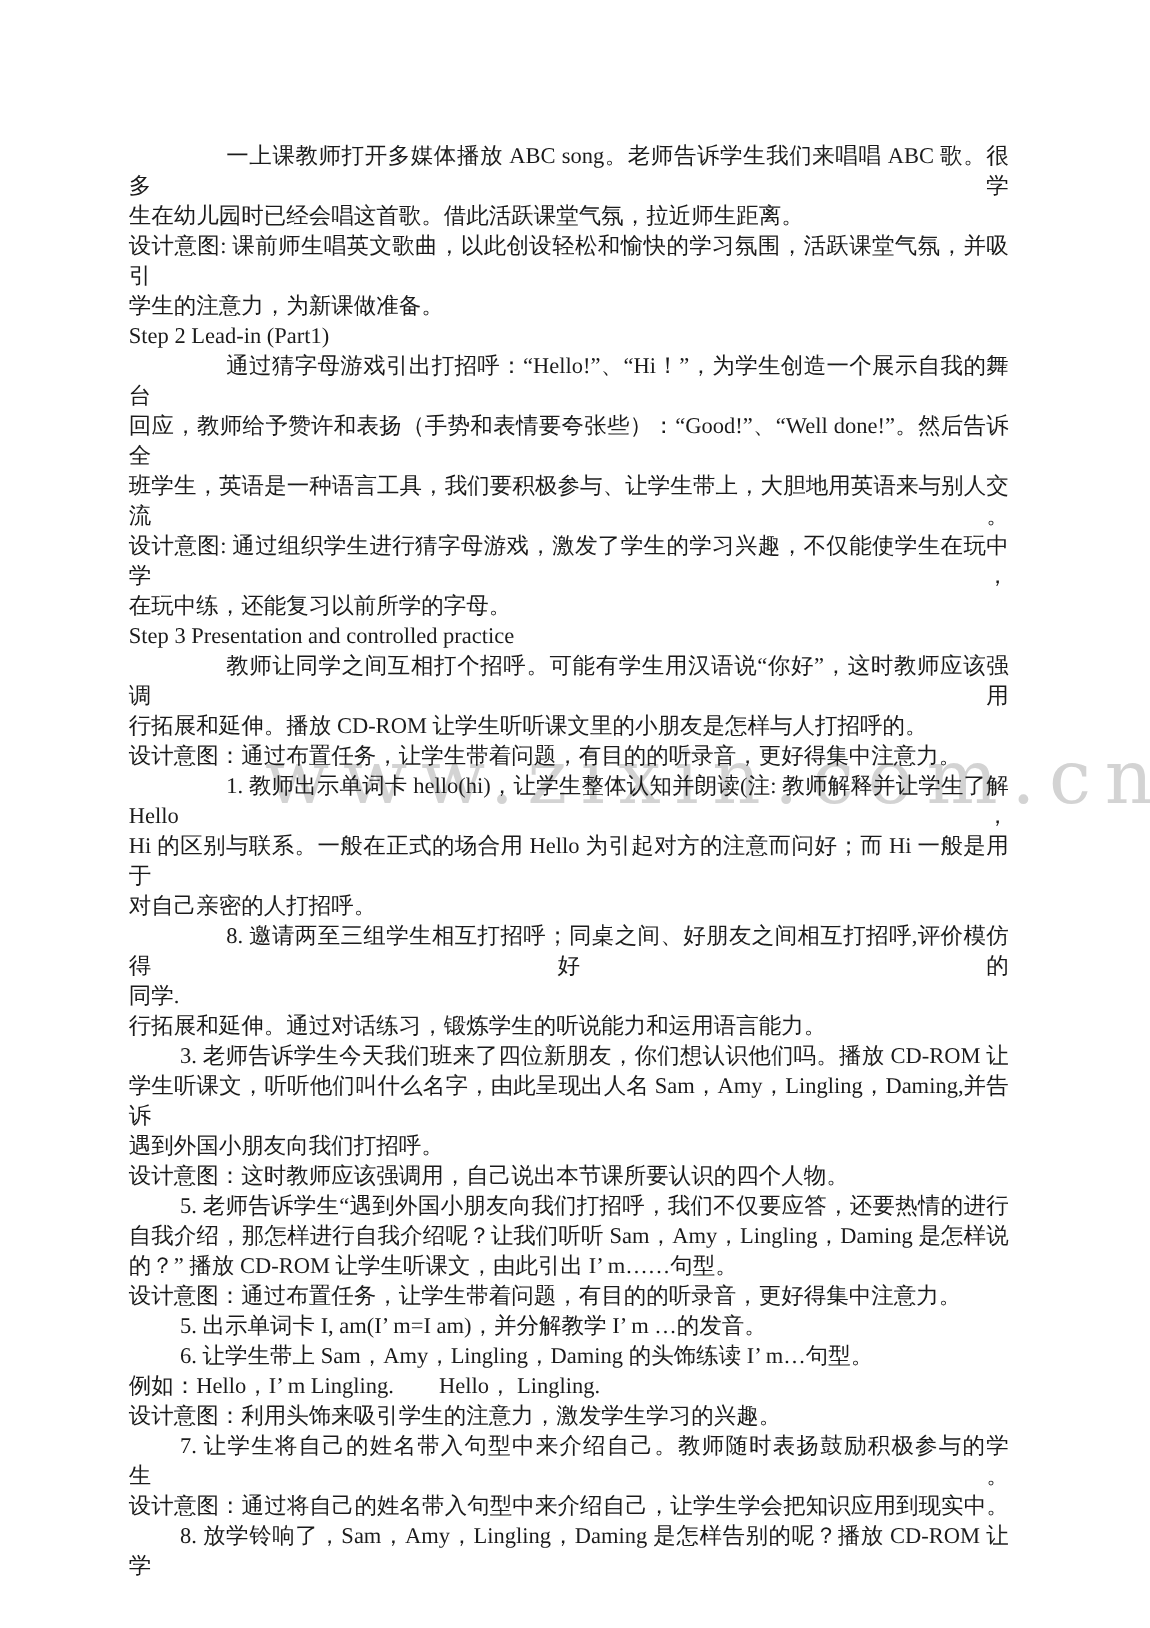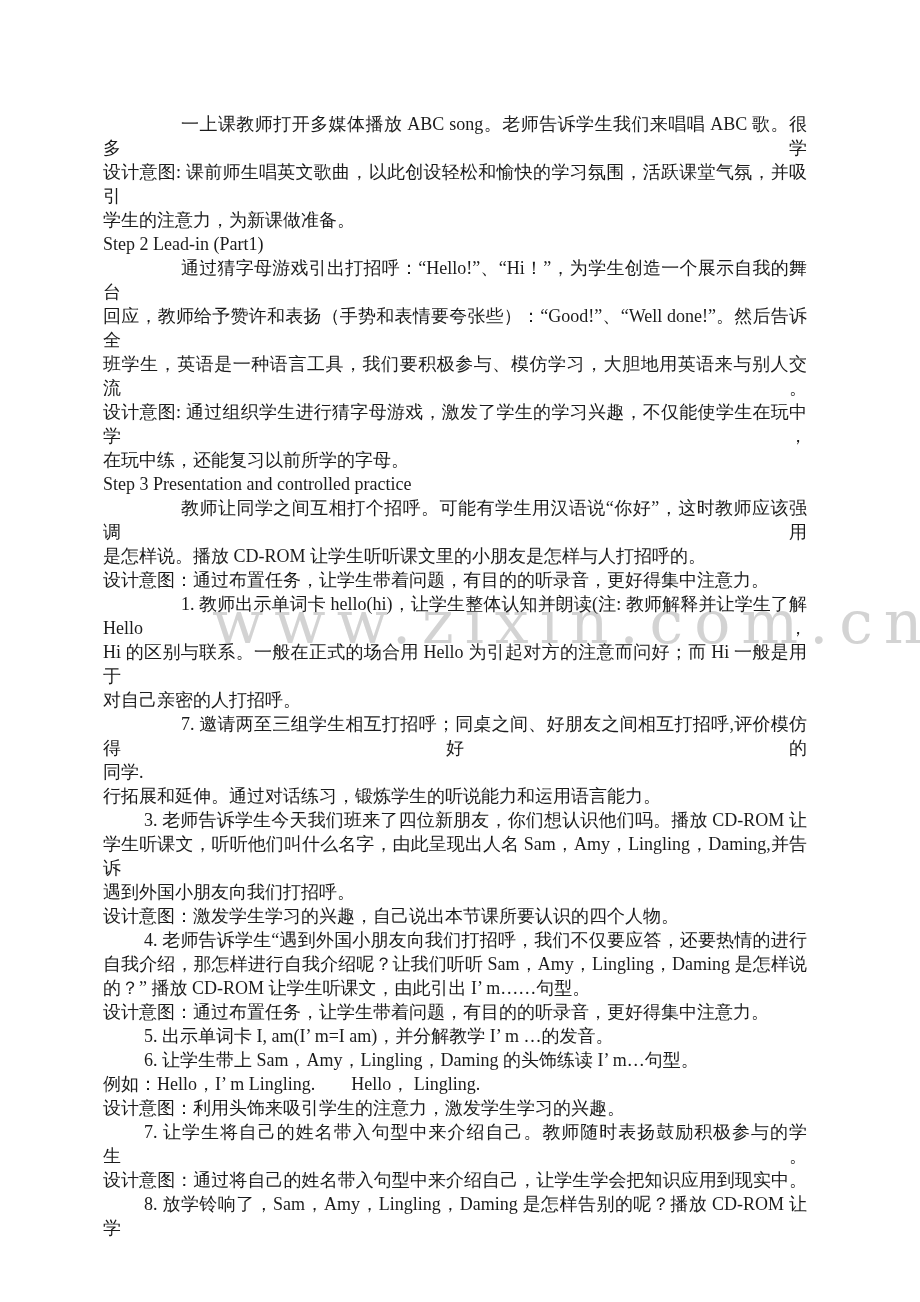--- a/index.html
+++ b/index.html
@@ -54,43 +54,44 @@
   .i-para { text-indent: 78px; }  
   .i-num  { text-indent: 41px; }  
 </style>
 </head>
 <body>
 
 <div class="page">
   <div class="watermark">www.zixin.com.cn</div>
   <div class="doc">
       <div class="line j i-para">一上课教师打开多媒体播放 ABC song。老师告诉学生我们来唱唱 ABC 歌。很多学</div>
+      <div class="line">生在幼儿园时已经会唱这首歌。借此活跃课堂气氛，拉近师生距离。</div>
       <div class="line j">设计意图: 课前师生唱英文歌曲，以此创设轻松和愉快的学习氛围，活跃课堂气氛，并吸引</div>
       <div class="line">学生的注意力，为新课做准备。</div>
       <div class="line">Step 2 Lead-in (Part1)</div>
       <div class="line j i-para">通过猜字母游戏引出打招呼：“Hello!”、“Hi！”，为学生创造一个展示自我的舞台</div>
       <div class="line j">回应，教师给予赞许和表扬（手势和表情要夸张些）：“Good!”、“Well done!”。然后告诉全</div>
-      <div class="line j">班学生，英语是一种语言工具，我们要积极参与、模仿学习，大胆地用英语来与别人交流。</div>
+      <div class="line j">班学生，英语是一种语言工具，我们要积极参与、让学生带上，大胆地用英语来与别人交流。</div>
       <div class="line j">设计意图: 通过组织学生进行猜字母游戏，激发了学生的学习兴趣，不仅能使学生在玩中学，</div>
       <div class="line">在玩中练，还能复习以前所学的字母。</div>
       <div class="line">Step 3 Presentation and controlled practice</div>
       <div class="line j i-para">教师让同学之间互相打个招呼。可能有学生用汉语说“你好”，这时教师应该强调用</div>
-      <div class="line">是怎样说。播放 CD-ROM 让学生听听课文里的小朋友是怎样与人打招呼的。</div>
+      <div class="line">行拓展和延伸。播放 CD-ROM 让学生听听课文里的小朋友是怎样与人打招呼的。</div>
       <div class="line">设计意图：通过布置任务，让学生带着问题，有目的的听录音，更好得集中注意力。</div>
       <div class="line j i-para">1. 教师出示单词卡 hello(hi)，让学生整体认知并朗读(注: 教师解释并让学生了解 Hello，</div>
       <div class="line j">Hi 的区别与联系。一般在正式的场合用 Hello 为引起对方的注意而问好；而 Hi 一般是用于</div>
       <div class="line">对自己亲密的人打招呼。</div>
-      <div class="line j i-para">7. 邀请两至三组学生相互打招呼；同桌之间、好朋友之间相互打招呼,评价模仿得好的</div>
+      <div class="line j i-para">8. 邀请两至三组学生相互打招呼；同桌之间、好朋友之间相互打招呼,评价模仿得好的</div>
       <div class="line">同学.</div>
       <div class="line">行拓展和延伸。通过对话练习，锻炼学生的听说能力和运用语言能力。</div>
       <div class="line j i-num">3. 老师告诉学生今天我们班来了四位新朋友，你们想认识他们吗。播放 CD-ROM 让</div>
       <div class="line j">学生听课文，听听他们叫什么名字，由此呈现出人名 Sam，Amy，Lingling，Daming,并告诉</div>
       <div class="line">遇到外国小朋友向我们打招呼。</div>
-      <div class="line">设计意图：激发学生学习的兴趣，自己说出本节课所要认识的四个人物。</div>
-      <div class="line j i-num">4. 老师告诉学生“遇到外国小朋友向我们打招呼，我们不仅要应答，还要热情的进行</div>
+      <div class="line">设计意图：这时教师应该强调用，自己说出本节课所要认识的四个人物。</div>
+      <div class="line j i-num">5. 老师告诉学生“遇到外国小朋友向我们打招呼，我们不仅要应答，还要热情的进行</div>
       <div class="line j">自我介绍，那怎样进行自我介绍呢？让我们听听 Sam，Amy，Lingling，Daming 是怎样说</div>
       <div class="line">的？”  播放 CD-ROM 让学生听课文，由此引出 I’ m……句型。</div>
       <div class="line">设计意图：通过布置任务，让学生带着问题，有目的的听录音，更好得集中注意力。</div>
       <div class="line i-num">5. 出示单词卡 I, am(I’ m=I am)，并分解教学 I’ m …的发音。</div>
       <div class="line i-num">6. 让学生带上 Sam，Amy，Lingling，Daming 的头饰练读 I’ m…句型。</div>
       <div class="line">例如：Hello，I’ m Lingling.　　Hello， Lingling.</div>
       <div class="line">设计意图：利用头饰来吸引学生的注意力，激发学生学习的兴趣。</div>
       <div class="line j i-num">7. 让学生将自己的姓名带入句型中来介绍自己。教师随时表扬鼓励积极参与的学生。</div>
       <div class="line j">设计意图：通过将自己的姓名带入句型中来介绍自己，让学生学会把知识应用到现实中。</div>
       <div class="line j i-num">8. 放学铃响了，Sam，Amy，Lingling，Daming 是怎样告别的呢？播放 CD-ROM 让学</div>

